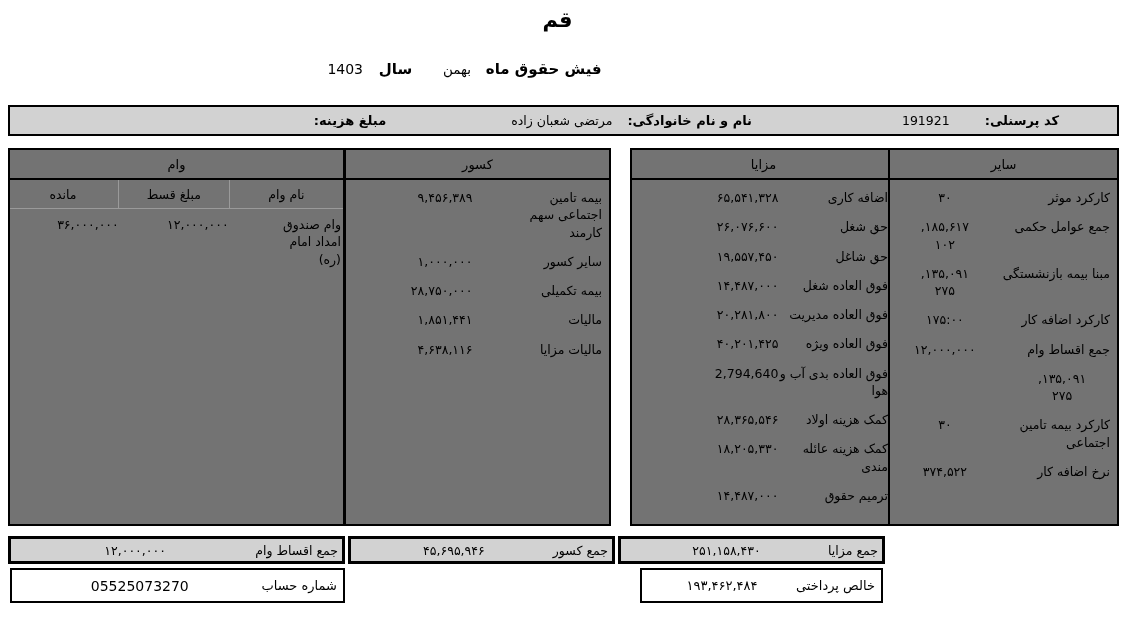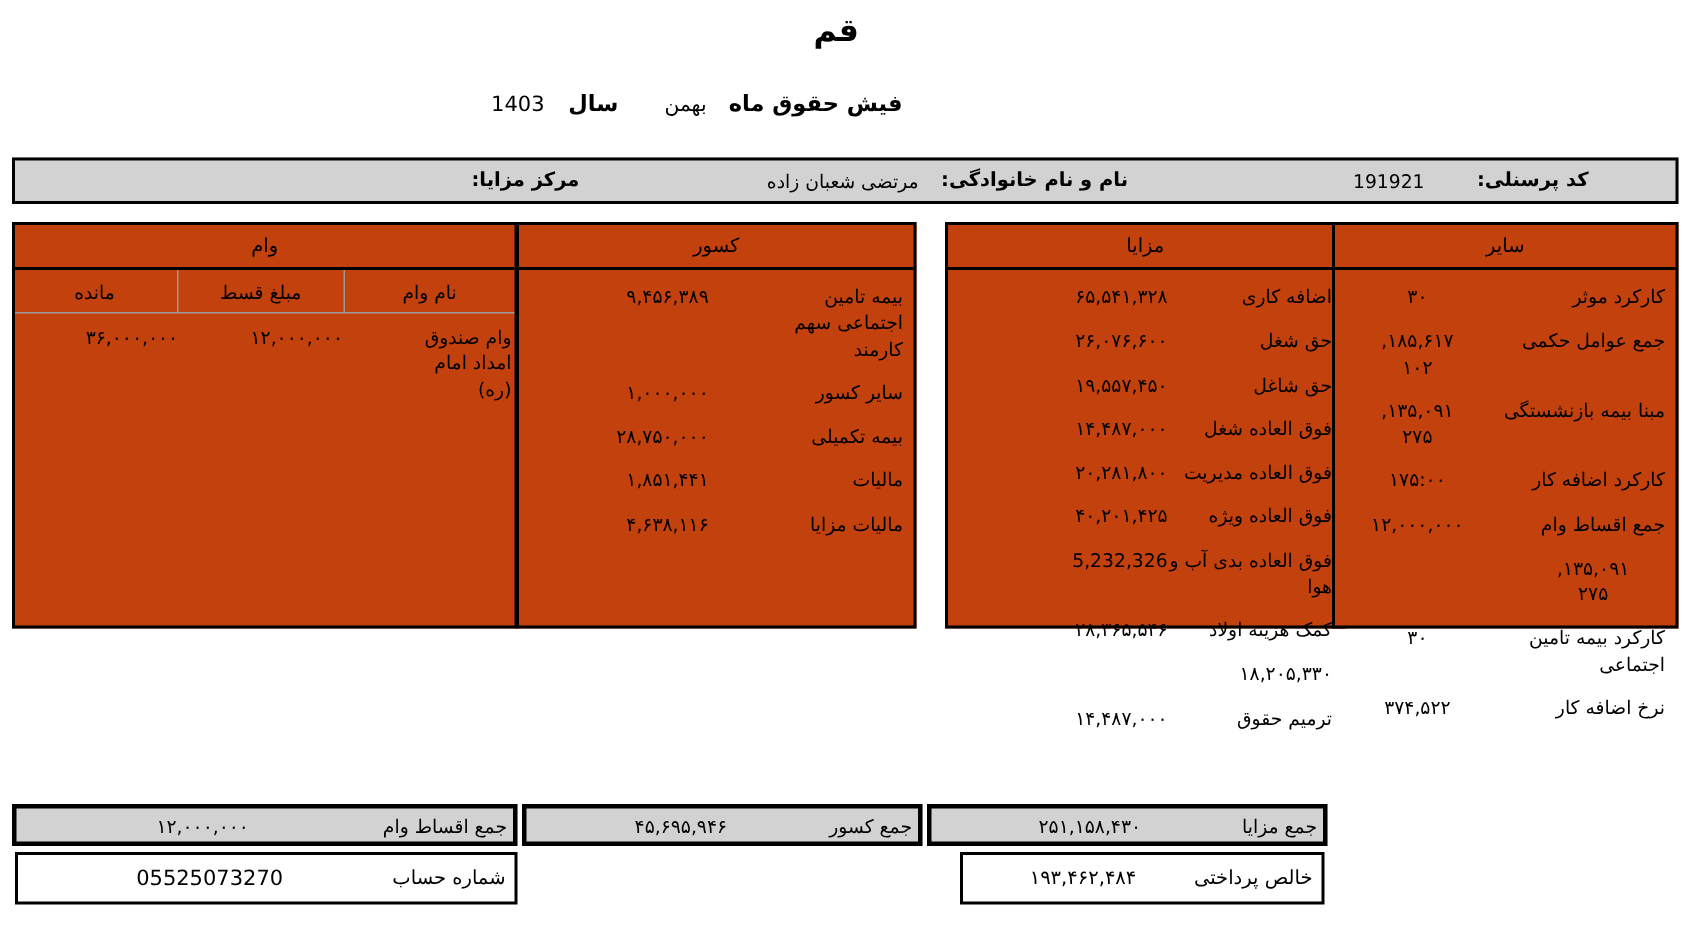--- a/index.html
+++ b/index.html
@@ -18,21 +18,21 @@
 
   .header-band { position: absolute; top: 105px; left: 8px; width: 1111px; height: 31px;
                  background: #d2d2d2; border: 2px solid #000; display: flex; align-items: center;
                  font-size: 13px; padding: 0 58px 0 8px; white-space: nowrap; }
   .header-band .hv { font-size: 12.5px; }
   .header-band .m35 { margin-right: 35px; }
   .header-band .m150 { margin-right: 150px; }
   .header-band .m15 { margin-right: 15px; }
   .header-band .m125 { margin-right: 125px; }
 
-  .colbox { position: absolute; top: 148px; height: 271px; border: 2px solid #000; background: #c2410c; }
+  .colbox { position: absolute; top: 148px; height: 378px; border: 2px solid #000; background: #737373; }
   .col-loan       { left: 8px;   width: 337px; }
   .col-deductions { left: 344px; width: 267px; }
   .col-benefits   { left: 618px; width: 267px; margin-left: 12px; }
   .col-other      { left: 888px; width: 231px; }
 
   .col-title { height: 30px; border-bottom: 2px solid #000; display: flex; align-items: center;
                justify-content: center; font-size: 13px; }
   .col-body { padding: 3px 7px; }
   .row { display: flex; justify-content: space-between; align-items: flex-start;
          padding: 6px 0; font-size: 12.5px; line-height: 1.38; }
@@ -83,21 +83,21 @@
       <span class="b yearlbl">سال</span>
       <span class="year">1403</span>
     </span>
   </div>
 
   <div class="header-band">
     <span class="b">کد پرسنلی:</span>
     <span class="hv m35">191921</span>
     <span class="b m150">نام و نام خانوادگی:</span>
     <span class="hv m15">مرتضی شعبان زاده</span>
-    <span class="b m125">مرکز مزایا:</span>
+    <span class="b m125">مبلغ هزینه:</span>
   </div>
 
   <div class="colbox col-loan">
     <div class="col-title">وام</div>
     <div class="loan-subhead">
       <span class="cell name">نام وام</span>
       <span class="sep"></span>
       <span class="cell">مبلغ قسط</span>
       <span class="sep"></span>
       <span class="cell">مانده</span>
@@ -157,27 +157,28 @@
       <div class="row">
         <span class="lbl">فوق العاده مدیریت</span>
         <span class="val">۲۰,۲۸۱,۸۰۰</span>
       </div>
       <div class="row">
         <span class="lbl">فوق العاده ویژه</span>
         <span class="val">۴۰,۲۰۱,۴۲۵</span>
       </div>
       <div class="row">
         <span class="lbl">فوق العاده بدی آب و هوا</span>
-        <span class="val">5,232,326</span>
+        <span class="val">2,794,640</span>
       </div>
       <div class="row">
         <span class="lbl">کمک هزینه اولاد</span>
         <span class="val">۲۸,۳۶۵,۵۴۶</span>
       </div>
       <div class="row">
+        <span class="lbl">کمک هزینه عائله مندی</span>
         <span class="val">۱۸,۲۰۵,۳۳۰</span>
       </div>
       <div class="row">
         <span class="lbl">ترمیم حقوق</span>
         <span class="val">۱۴,۴۸۷,۰۰۰</span>
       </div>
     </div>
   </div>
 
   <div class="colbox col-other">

